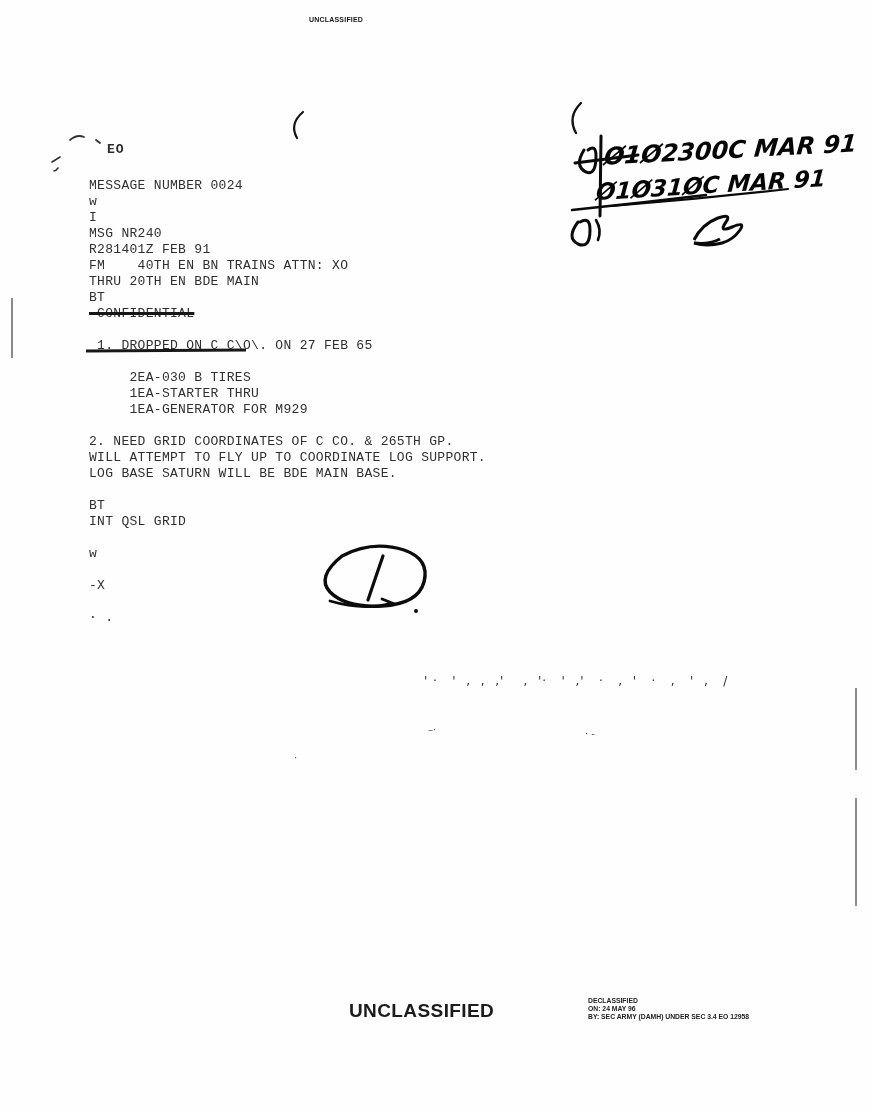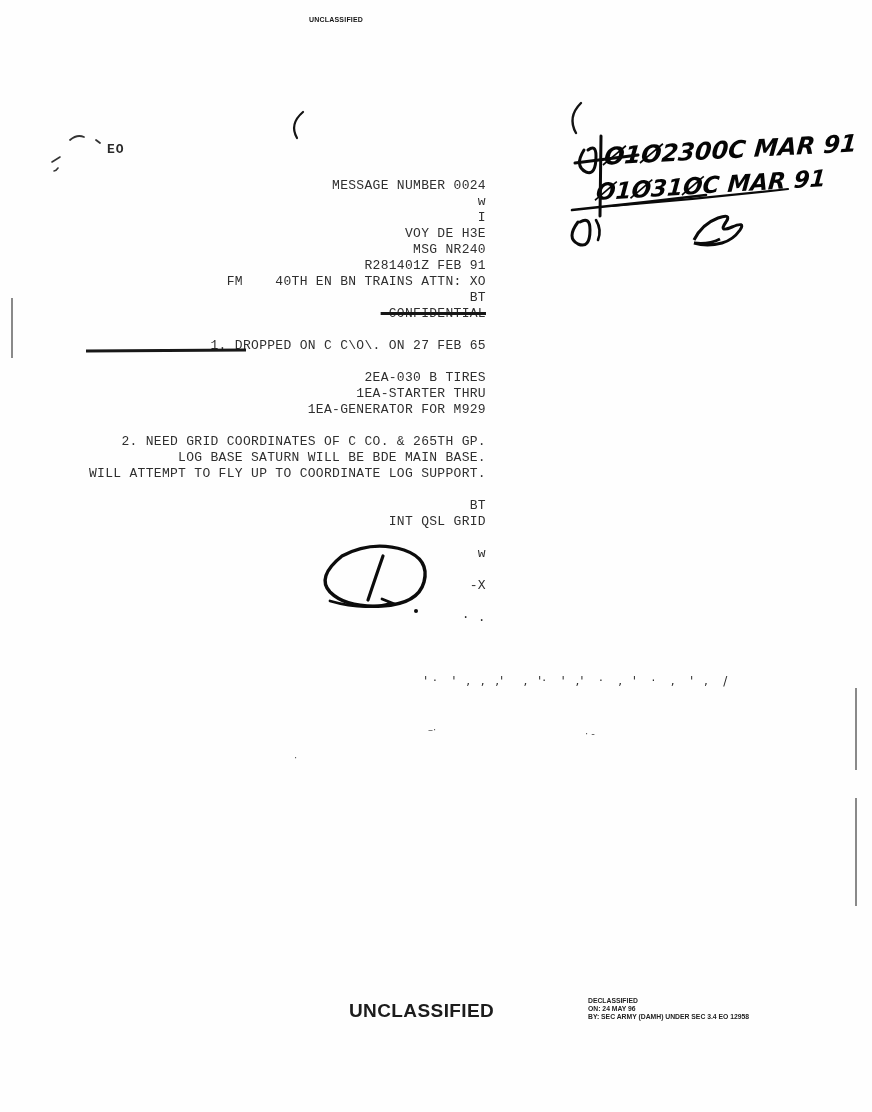--- a/index.html
+++ b/index.html
@@ -5,21 +5,20 @@
   html,body{margin:0;padding:0;}
   body{
     width:872px;height:1112px;background:#ffffff;position:relative;
     font-family:"Liberation Sans",sans-serif;overflow:hidden;
   }
   .page{position:absolute;inset:0;background:#fefefe;padding-left:32px;}
   .typed{
     font-family:"Liberation Mono","DejaVu Sans Mono",monospace;
     font-size:13px;line-height:16px;color:#2f2f2f;white-space:pre;
     letter-spacing:0.3px;
-    text-align:right;
   }
   #message-body{position:absolute;left:89px;top:178px;}
   .msg-line{height:16px;}
   .struck{text-decoration:line-through;text-decoration-thickness:2.5px;text-decoration-color:#161616;}
   .strike-bar{position:absolute;left:86px;top:349px;width:160px;height:2.6px;background:#181818;transform:rotate(-0.3deg);}
   .class-top{
     position:absolute;left:309px;top:16px;font-size:7px;font-weight:bold;
     color:#151515;letter-spacing:0.2px;
   }
   .class-bottom{
@@ -63,36 +62,36 @@
 <div class="page">
 
   <div class="class-top">UNCLASSIFIED</div>
 
   <div class="hw-eo">EO</div>
 
   <div id="message-body">
       <div class="msg-line typed">MESSAGE NUMBER 0024</div>
       <div class="msg-line typed">w</div>
       <div class="msg-line typed">I</div>
-      <div class="msg-line typed">VOY DE H3E</div>
       <div class="msg-line typed">MSG NR240</div>
       <div class="msg-line typed">R281401Z FEB 91</div>
       <div class="msg-line typed">FM    40TH EN BN TRAINS ATTN: XO</div>
+      <div class="msg-line typed">THRU 20TH EN BDE MAIN</div>
       <div class="msg-line typed">BT</div>
       <div class="msg-line typed struck"> CONFIDENTIAL</div>
       <div class="msg-line typed"> </div>
       <div class="msg-line typed"> 1. DROPPED ON C C\O\. ON 27 FEB 65</div>
       <div class="msg-line typed"> </div>
       <div class="msg-line typed">     2EA-030 B TIRES</div>
       <div class="msg-line typed">     1EA-STARTER THRU</div>
       <div class="msg-line typed">     1EA-GENERATOR FOR M929</div>
       <div class="msg-line typed"> </div>
       <div class="msg-line typed">2. NEED GRID COORDINATES OF C CO. &amp; 265TH GP.</div>
+      <div class="msg-line typed">WILL ATTEMPT TO FLY UP TO COORDINATE LOG SUPPORT.</div>
       <div class="msg-line typed">LOG BASE SATURN WILL BE BDE MAIN BASE.</div>
-      <div class="msg-line typed">WILL ATTEMPT TO FLY UP TO COORDINATE LOG SUPPORT.</div>
       <div class="msg-line typed"> </div>
       <div class="msg-line typed">BT</div>
       <div class="msg-line typed">INT QSL GRID</div>
       <div class="msg-line typed"> </div>
       <div class="msg-line typed">w</div>
       <div class="msg-line typed"> </div>
       <div class="msg-line typed">-X</div>
       <div class="msg-line typed"> </div>
       <div class="msg-line typed">· .</div>
     </div>

